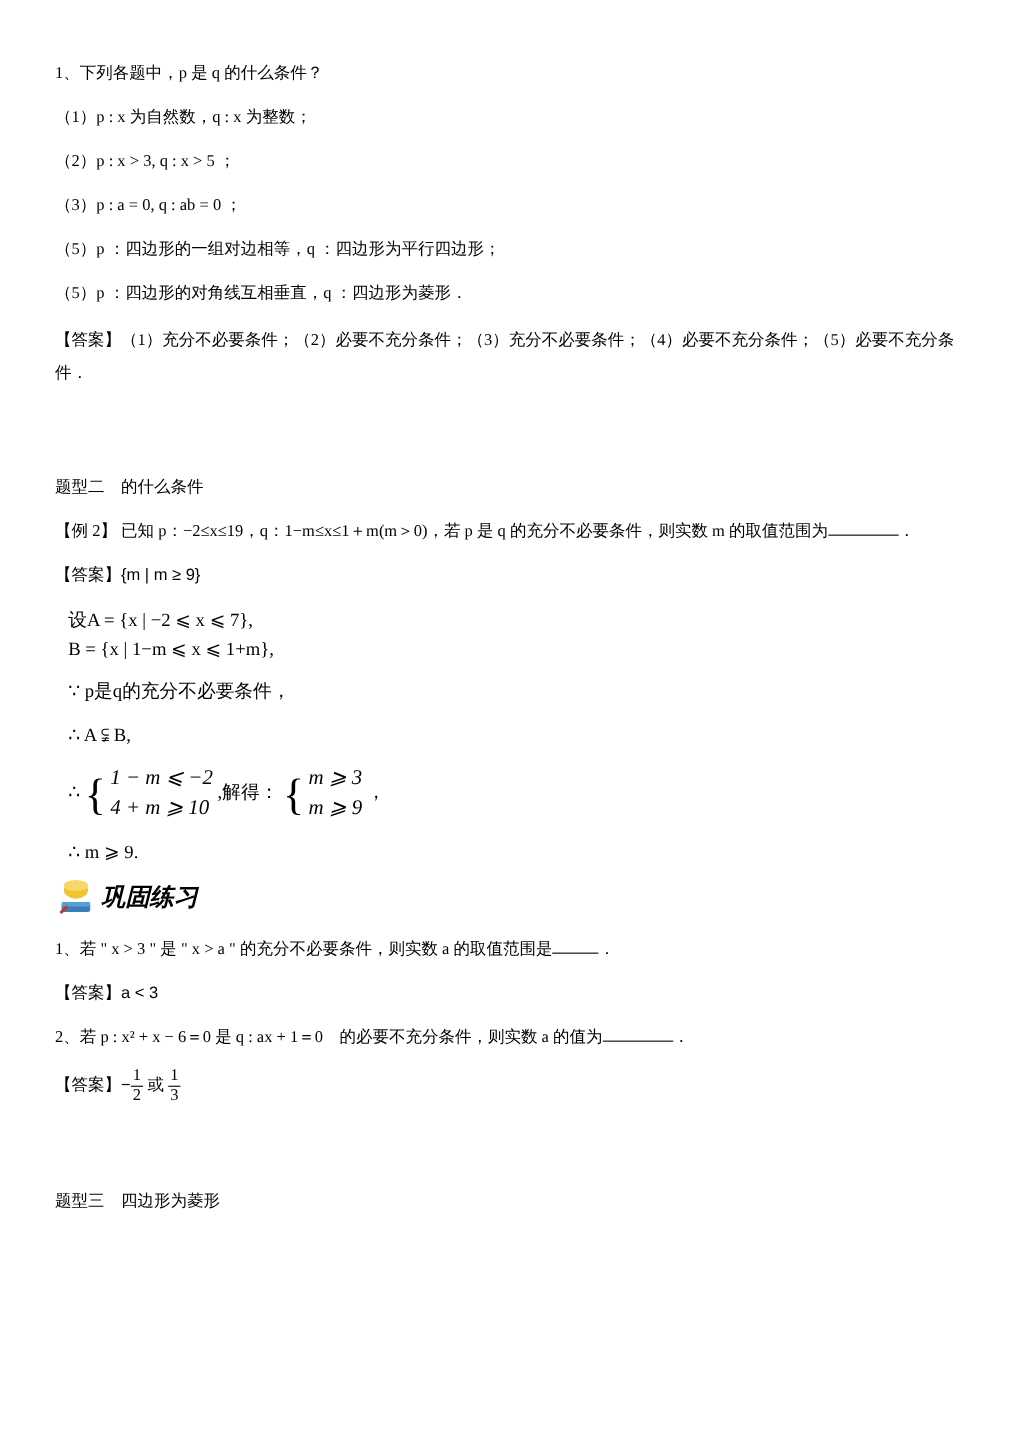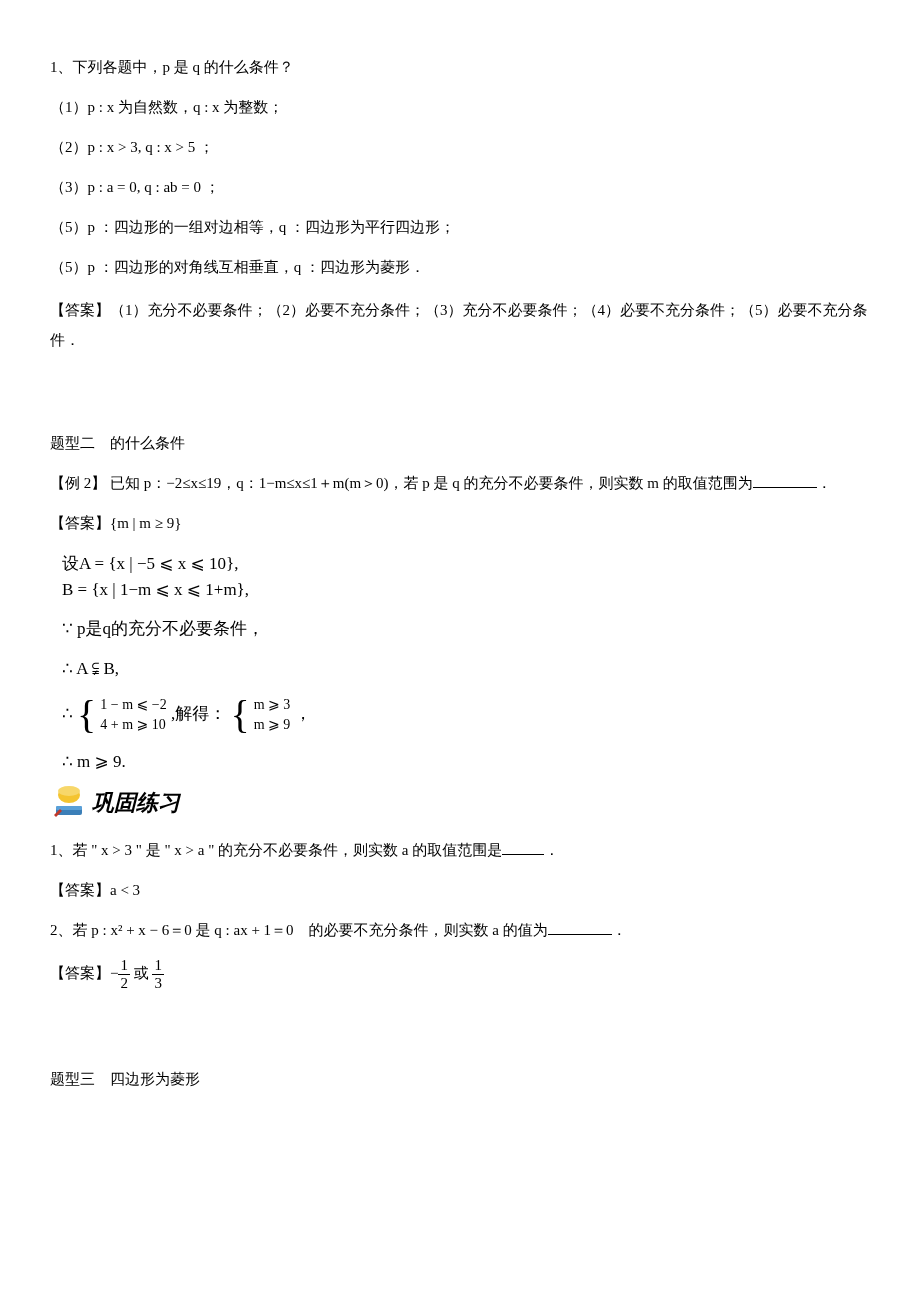--- a/index.html
+++ b/index.html
@@ -18,21 +18,21 @@
       display: inline-block;
       border-bottom: 1px solid #000;
       width: 60px;
       height: 1em;
       vertical-align: baseline;
     }
     .blank-short { width: 42px; }
     .blank-med { width: 64px; }
     .practice {
       display: flex;
-      align-items: flex-start;
+      align-items: flex-end;
       margin-bottom: 18px;
     }
     .practice-title {
       font-family: "KaiTi","楷体",serif;
       font-style: italic;
       font-weight: bold;
       font-size: 22px;
       margin-left: 4px;
     }
     .icon-stack { width: 38px; height: 34px; position: relative; }
@@ -45,33 +45,33 @@
       line-height: 1;
     }
     .frac .num { display: block; padding: 0 2px 1px; }
     .frac .den { display: block; border-top: 1px solid #000; padding: 1px 2px 0; }
     .sol {
       font-family: "Times New Roman", "SimSun", serif;
       font-size: 17px;
       margin: 14px 0 10px 12px;
       line-height: 1.5;
     }
-    .subsup { font-family:Liberation Serif, serif; }
+    .subsup { font-family:Liberation Sans, sans-serif; }
     .brace-sys {
       display: inline-flex;
       align-items: center;
       vertical-align: middle;
     }
     .brace-l {
       font-family: "Times New Roman", serif;
       font-size: 40px;
       line-height: 40px;
       margin-right: 4px;
     }
-    .sys-rows { display: inline-block; font-size: 14px; }
+    .sys-rows { display: inline-block; font-size: 19px; font-style: italic; }
     .sys-rows div { line-height: 1.4; }
   </style>
 </head>
 <body>
 
 <div class="line">1、下列各题中，p 是 q 的什么条件？</div>
 <div class="line">（1）p : x 为自然数，q : x 为整数；</div>
 <div class="line">（2）p : x &gt; 3, q : x &gt; 5 ；</div>
 <div class="line">（3）p : a = 0, q : ab = 0 ；</div>
 <div class="line">（5）p ：四边形的一组对边相等，q ：四边形为平行四边形；</div>
@@ -83,21 +83,21 @@
 <div class="line">题型二　的什么条件</div>
 <div class="line">
   <span>【例 2】</span>
   <span>已知 p：−2≤x≤19，q：1−m≤x≤1＋m(m＞0)，若 p 是 q 的充分不必要条件，则实数 m 的取值范围为</span><span class="blank blank-med"></span><span>．</span>
 </div>
 <div class="line">
   <span>【答案】</span><span class="subsup">{m | m ≥ 9}</span>
 </div>
 
 <div class="sol">
-  <div>设A = {x | −5 ⩽ x ⩽ 10},</div>
+  <div>设A = {x | −2 ⩽ x ⩽ 7},</div>
   <div>B = {x | 1−m ⩽ x ⩽ 1+m},</div>
 </div>
 <div class="sol">∵ p是q的充分不必要条件，</div>
 <div class="sol">∴ A ⫋ B,</div>
 <div class="sol">
   <span>∴</span>
   <span class="brace-sys">
     <span class="brace-l">{</span>
     <span class="sys-rows">
       <div>1 − m ⩽ −2</div>

